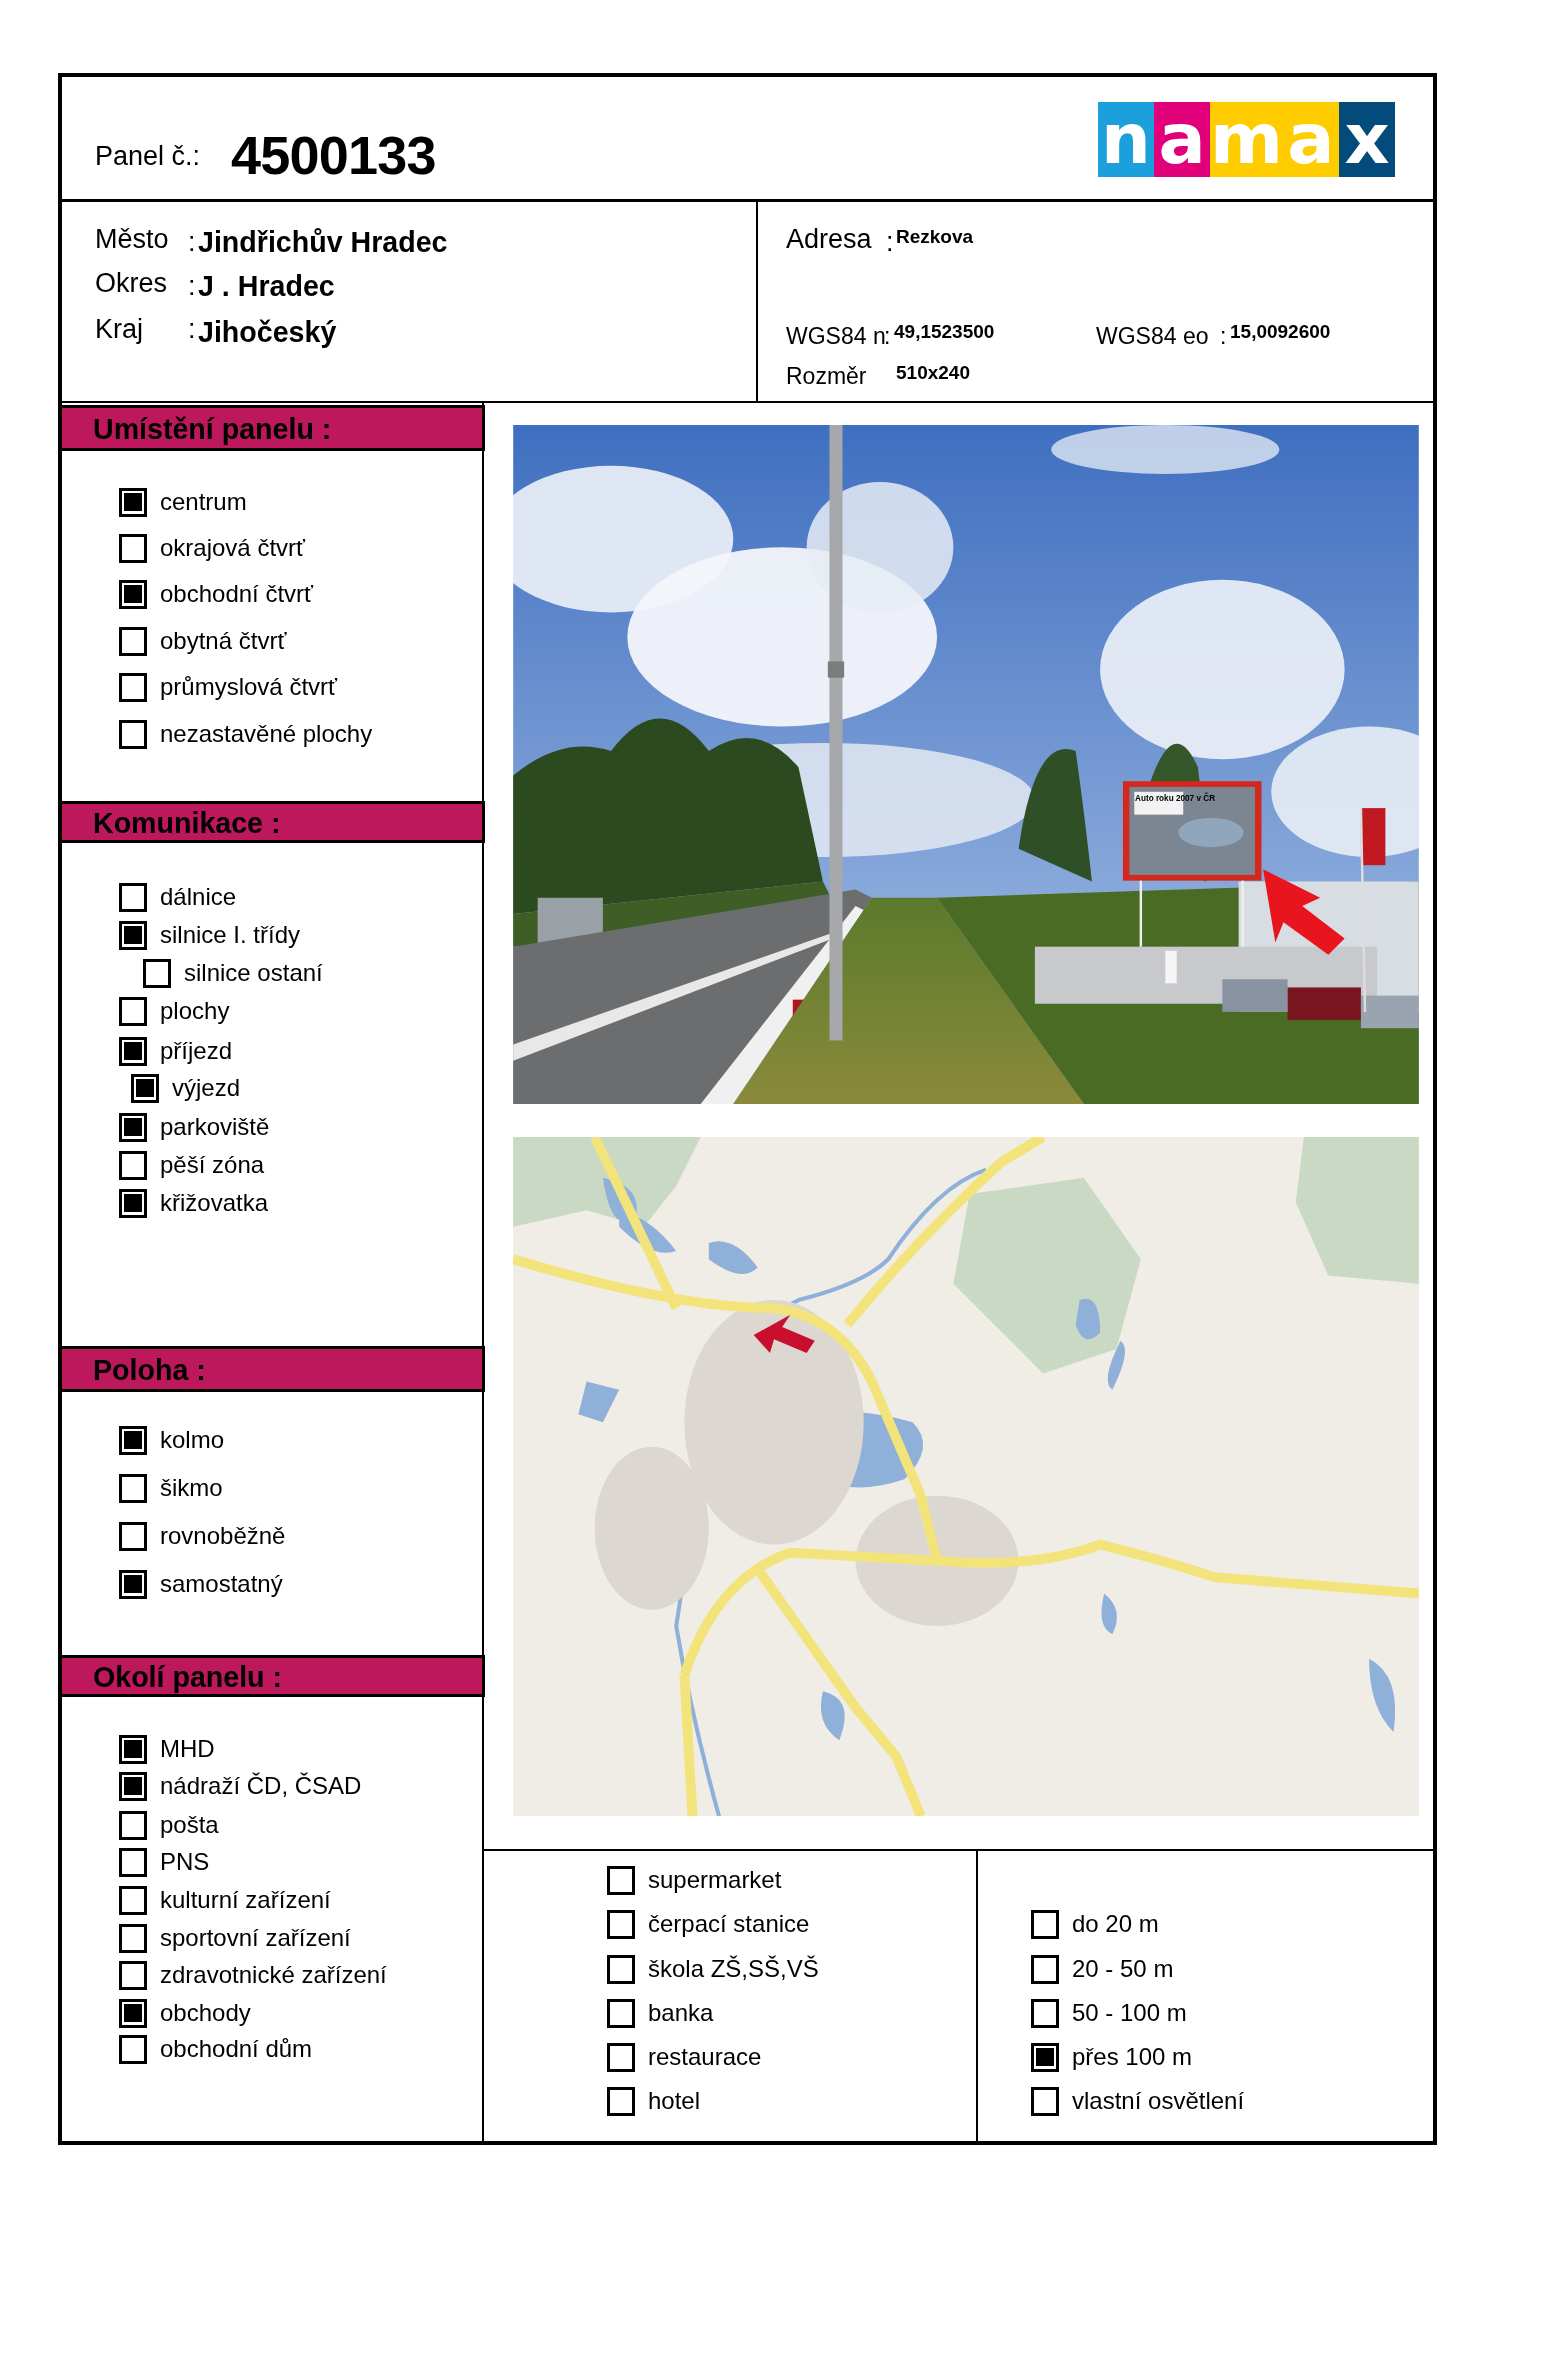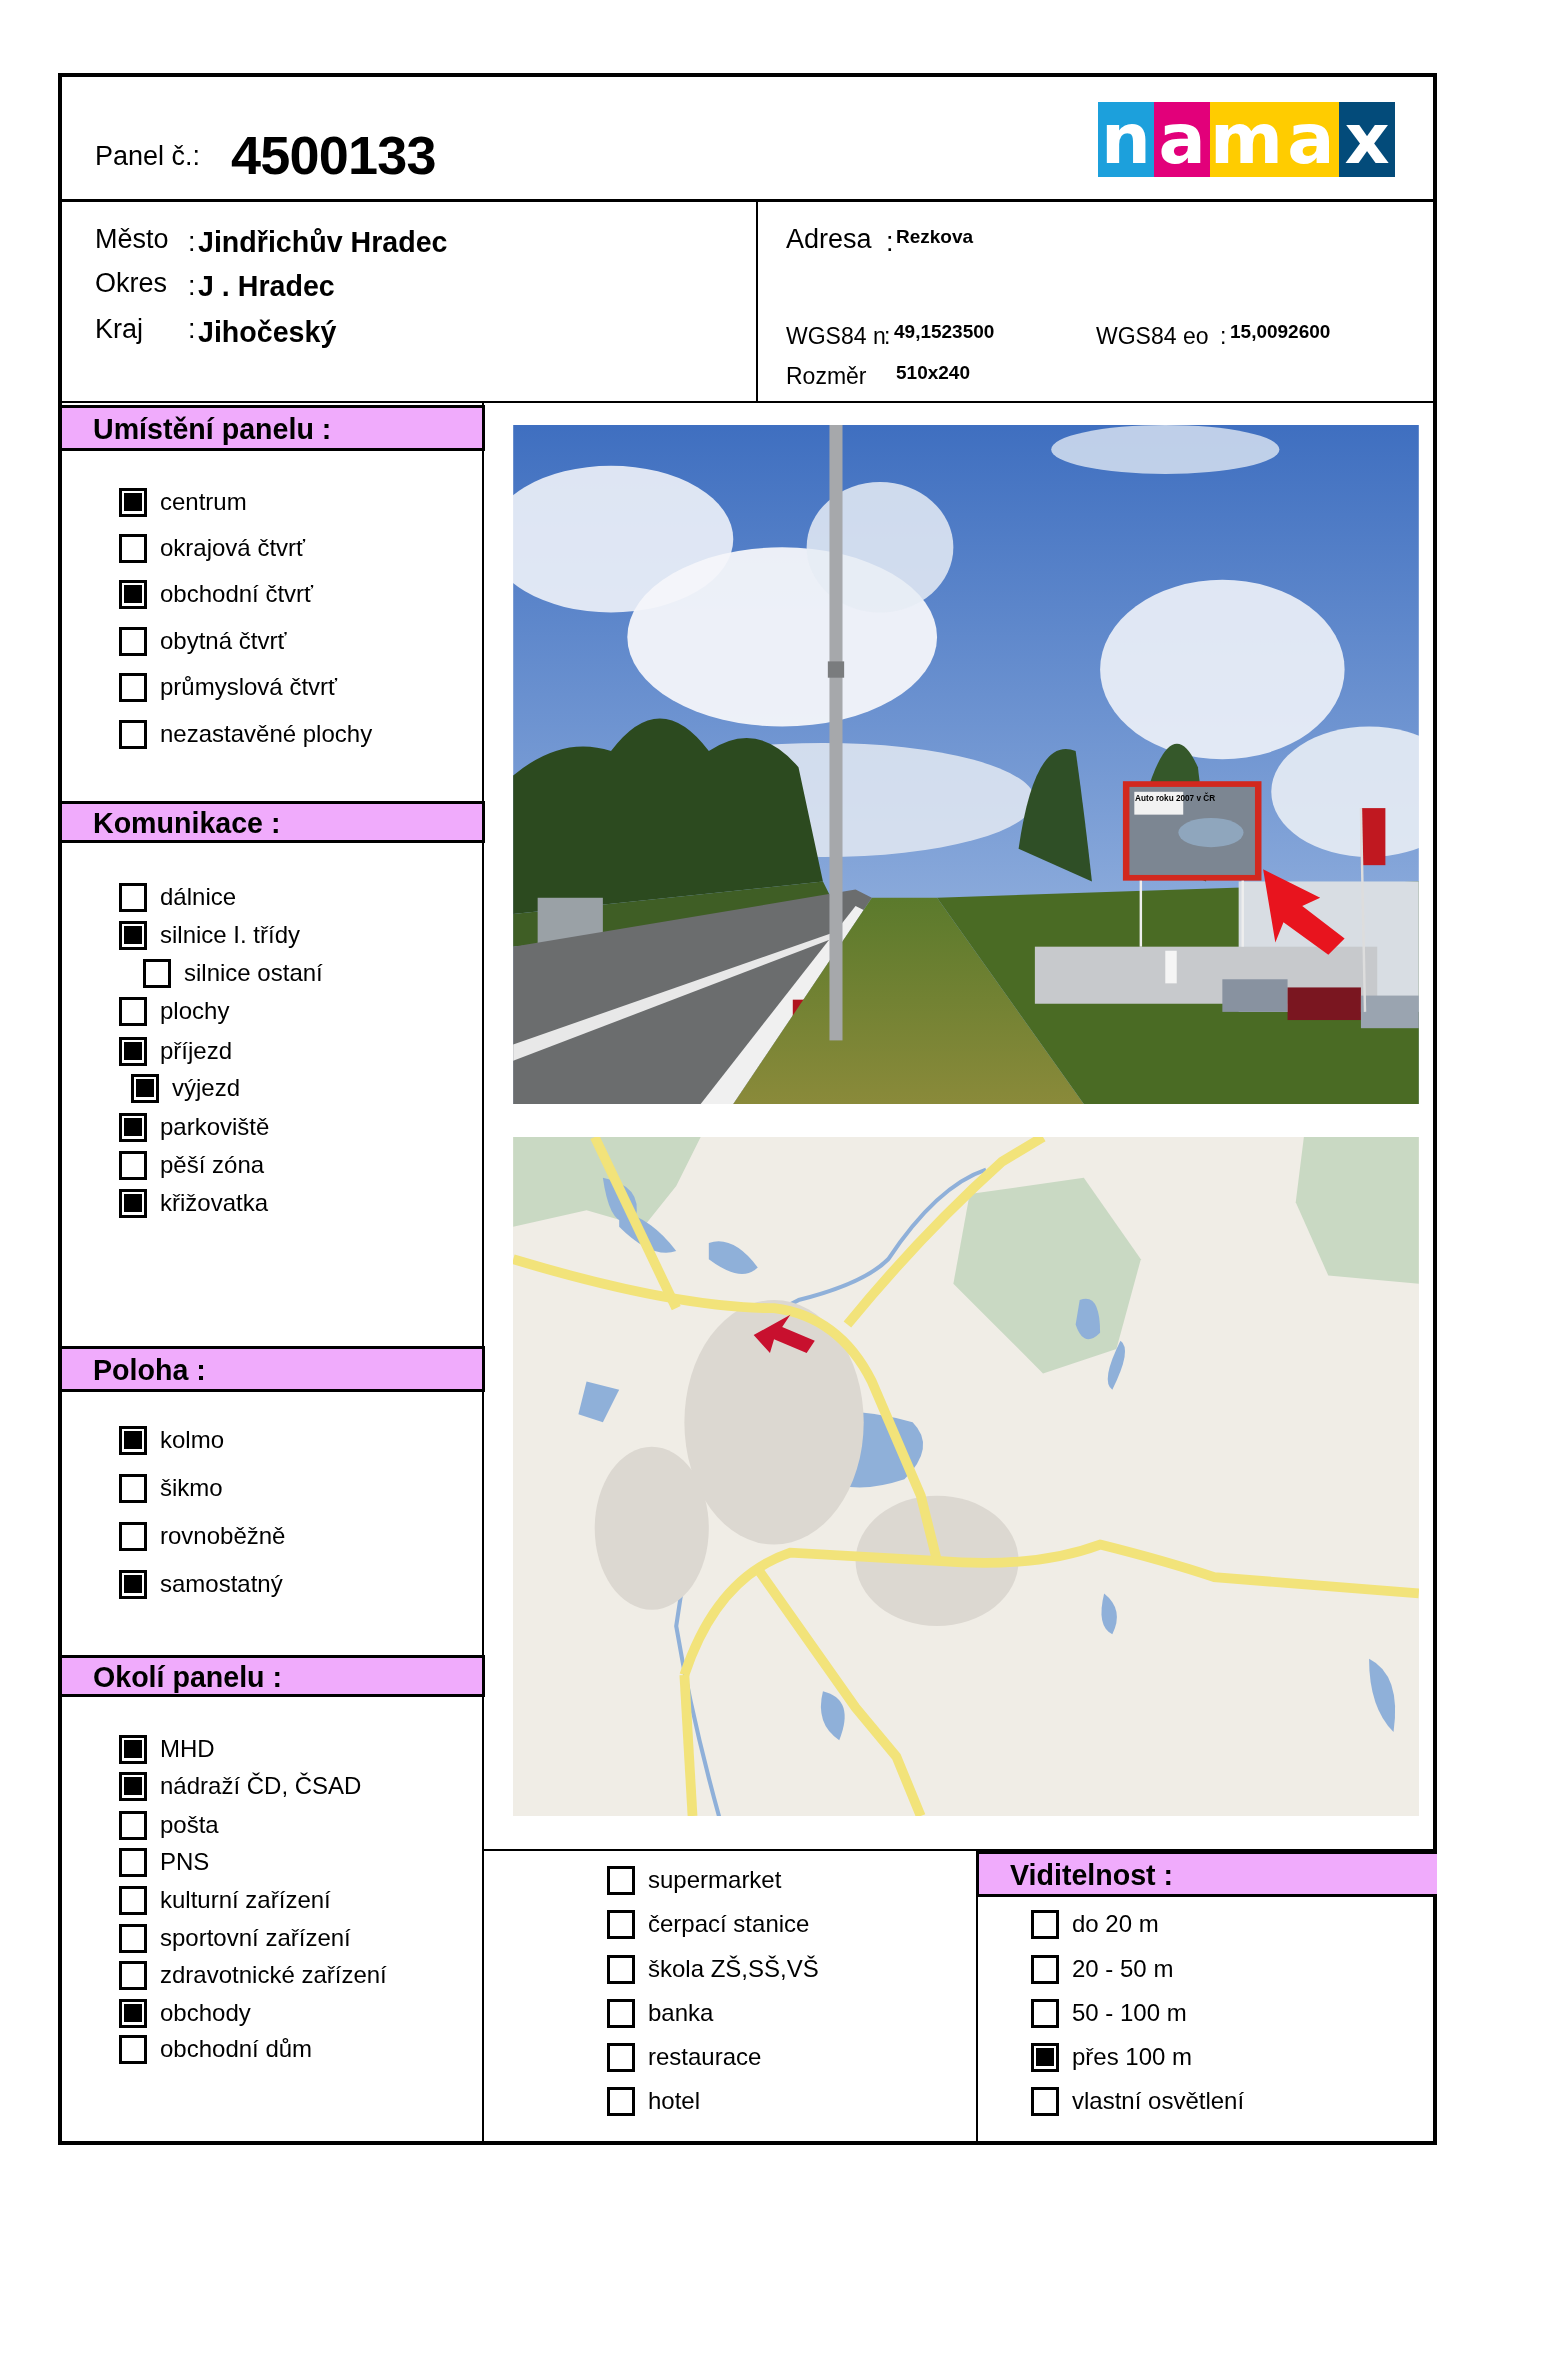--- a/index.html
+++ b/index.html
@@ -19,21 +19,21 @@
   .logo .c3 { background:#ffcc00; }
   .logo .c4 { background:#034b7a; }
 
   
   .lbl { font-size:27px; }
   .val { font-size:28.6px; font-weight:bold; }
   .lbl-sm { font-size:23px; }
   .val-sm { font-size:19px; font-weight:bold; }
 
   
-  .sec-head { position:absolute; background:#f0abfc; border-top:3.3px solid #000; border-bottom:3.3px solid #000; border-right:3.3px solid #000; box-sizing:border-box; }
+  .sec-head { position:absolute; background:#be185d; border-top:3.3px solid #000; border-bottom:3.3px solid #000; border-right:3.3px solid #000; box-sizing:border-box; }
   .sec-head span { position:absolute; left:31px; font-size:28.6px; font-weight:bold; }
 
   
   .cb-row { position:absolute; display:flex; align-items:center; height:34px;margin-left:20px; }
   .cb { width:28px; height:29px; border:3.3px solid #000; box-sizing:border-box; position:relative; background:#fff; }
   .cb.checked::after { content:""; position:absolute; left:2.4px; top:2.4px; right:2.4px; bottom:2.4px; background:#000; }
   .cb-label { margin-left:13px; font-size:24px; }
 
   
   .photo { position:absolute; left:451px; top:348px; width:906px; height:856px; overflow:hidden; }
@@ -236,23 +236,20 @@
   <div class="cb-row" style="left:525px;top:1963px;">
       <div class="cb"></div>
       <span class="cb-label">restaurace</span>
     </div>
   <div class="cb-row" style="left:525px;top:2007px;">
       <div class="cb"></div>
       <span class="cb-label">hotel</span>
     </div>
 
   <div class="vline" style="left:914px;top:1772px;width:2.4px;height:295px;"></div>
-  <div class="sec-head" style="left:914px;top:1774px;width:461px;height:46px;border-right:none;border-left:3.3px solid #000;">
-    <span style="top:4.9px;left:31px;">Viditelnost :</span>
-  </div>
   <div class="cb-row" style="left:949px;top:1830px;">
       <div class="cb"></div>
       <span class="cb-label">do 20 m</span>
     </div>
   <div class="cb-row" style="left:949px;top:1875px;">
       <div class="cb"></div>
       <span class="cb-label">20 - 50 m</span>
     </div>
   <div class="cb-row" style="left:949px;top:1919px;">
       <div class="cb"></div>

